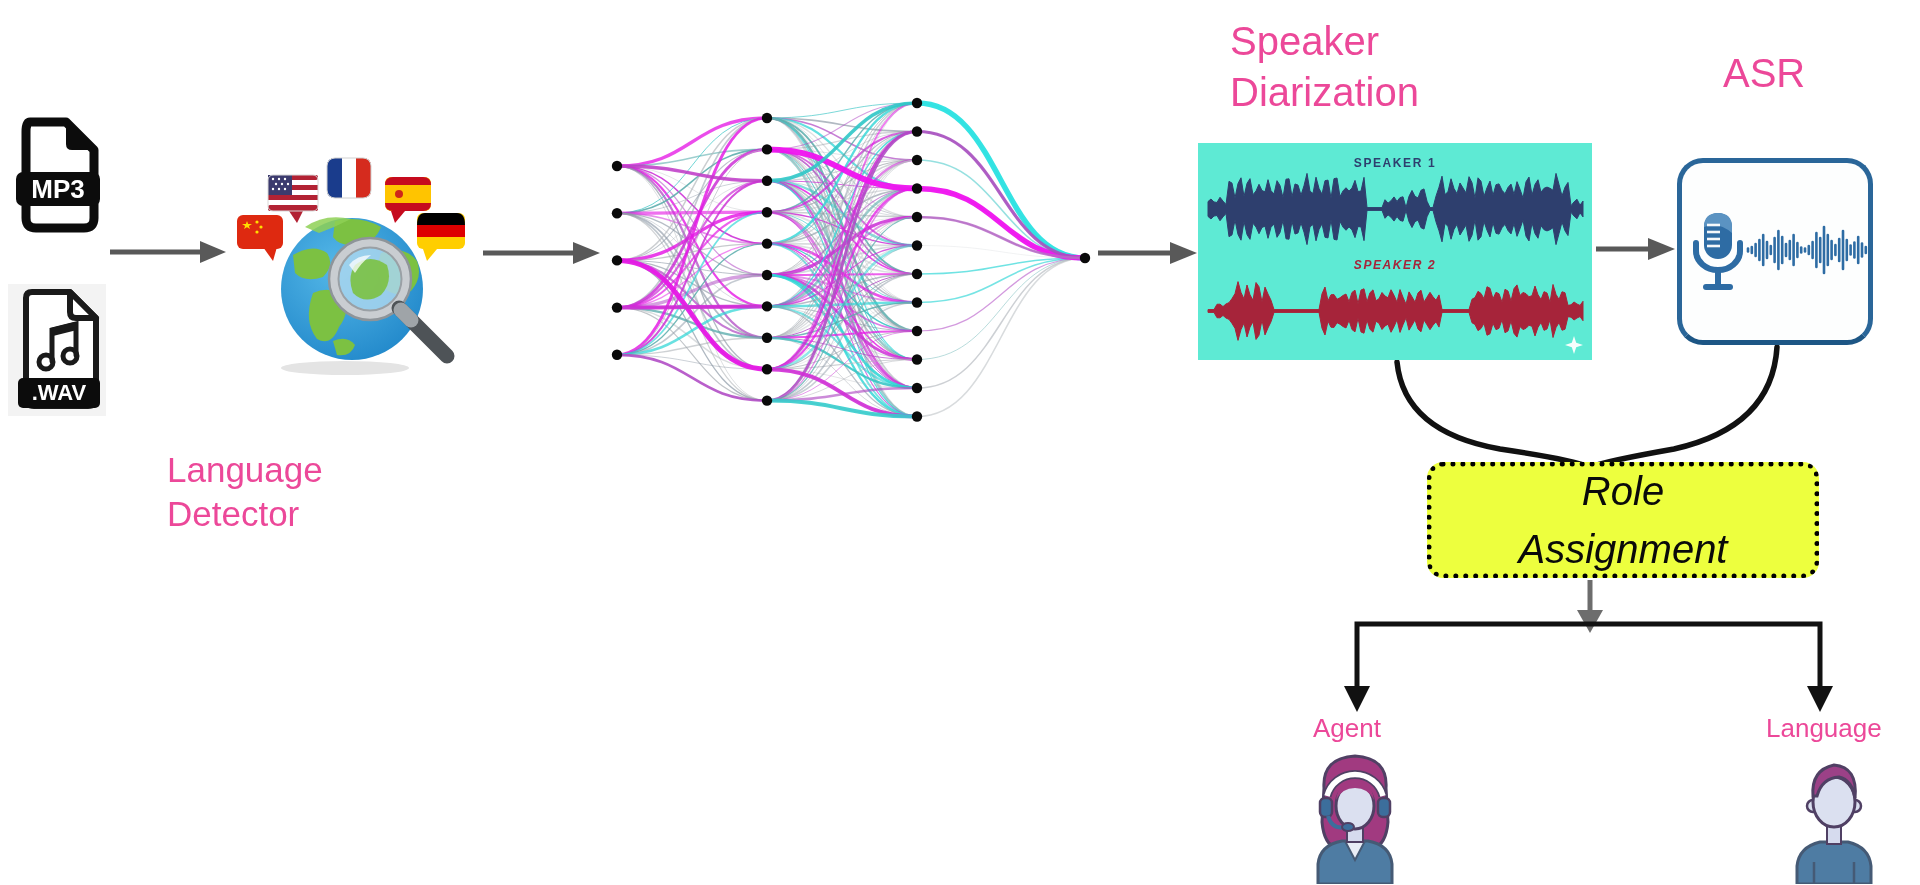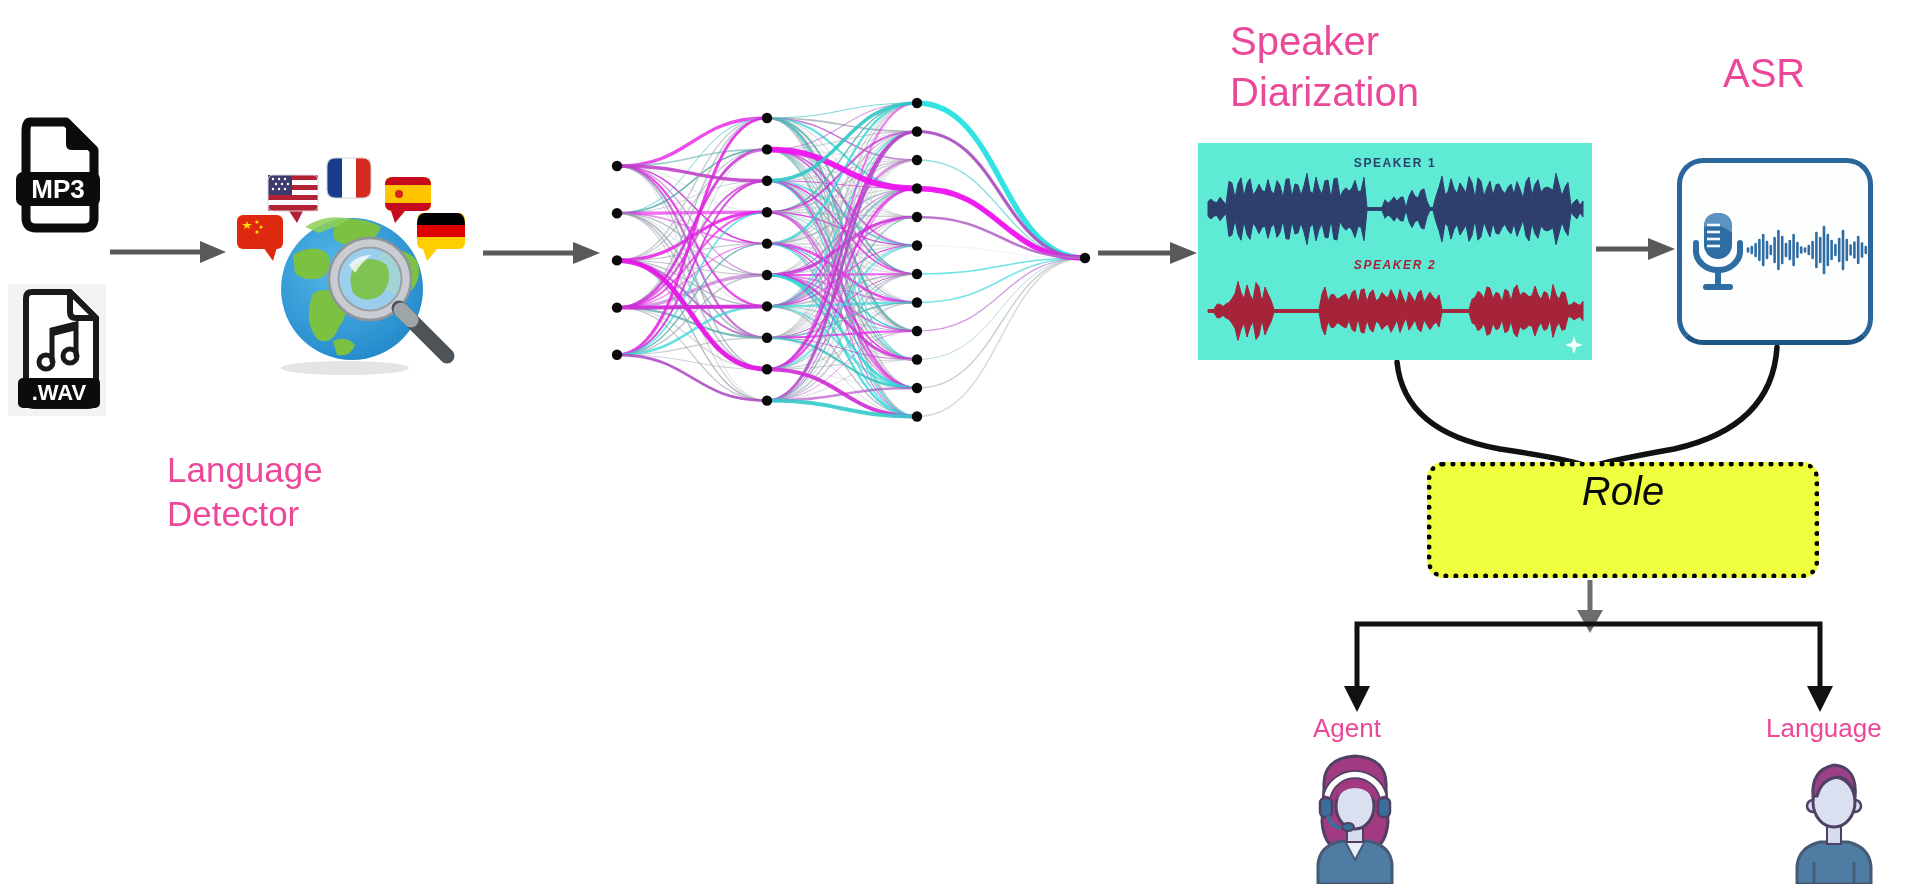--- a/index.html
+++ b/index.html
@@ -473,20 +473,21 @@
           <line x1="176.2" x2="176.2" y1="74" y2="100" stroke="#2e6ca4" stroke-width="2.6" stroke-linecap="round"></line>
           <line x1="180" x2="180" y1="80.5" y2="93.5" stroke="#2e6ca4" stroke-width="2.6" stroke-linecap="round"></line>
           <line x1="183.8" x2="183.8" y1="84" y2="90" stroke="#2e6ca4" stroke-width="2.6" stroke-linecap="round"></line>
           <line x1="187.6" x2="187.6" y1="85.5" y2="88.5" stroke="#2e6ca4" stroke-width="2.6" stroke-linecap="round"></line>
         </g>
     </svg>
   </div>
 
   <div class="role-box">
     <div class="role-line">Role</div>
+    <div class="role-line">Assignment</div>
   </div>
 
   <div class="title title-sm" style="left:1313px;top:714px;width:104px;z-index:2">Agent</div>
   <svg class="abs" style="left:1302px;top:744px;z-index:2" width="106" height="140" viewBox="0 0 106 140">
     <path d="M22,44 Q20,14 53,12 Q86,14 84,44 L86,78 Q84,100 72,104 L34,104 Q22,100 20,78 Z" fill="#a13a80" stroke="#504064" stroke-width="3"></path>
     <path d="M16,140 L16,120 Q18,101 40,97 L66,97 Q88,101 90,120 L90,140 Z" fill="#4e7ca3" stroke="#455a75" stroke-width="3"></path>
     <polygon points="43,97 53,116 63,97" fill="#e9edf6" stroke="#455a75" stroke-width="2"></polygon>
     <rect x="45" y="84" width="16" height="14" fill="#d6dbee" stroke="#504064" stroke-width="2"></rect>
     <ellipse cx="53" cy="62" rx="19" ry="23" fill="#dbe0f0" stroke="#504064" stroke-width="3"></ellipse>
     <path d="M34,56 Q36,38 53,36 Q70,38 72,56 Q66,44 53,44 Q40,44 34,56 Z" fill="#a13a80"></path>

